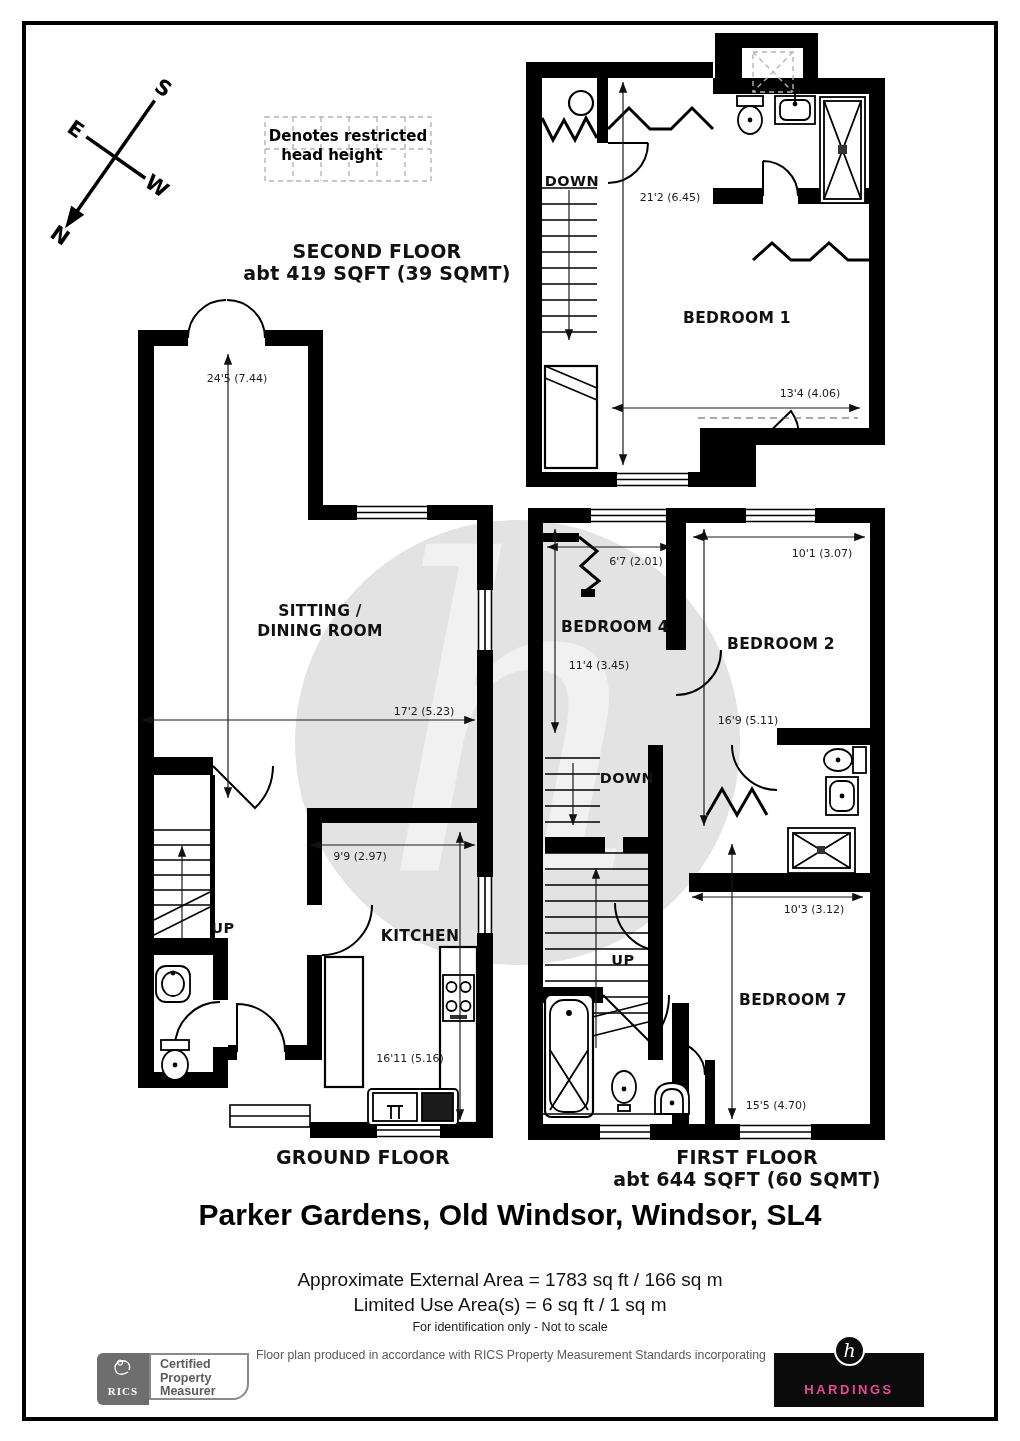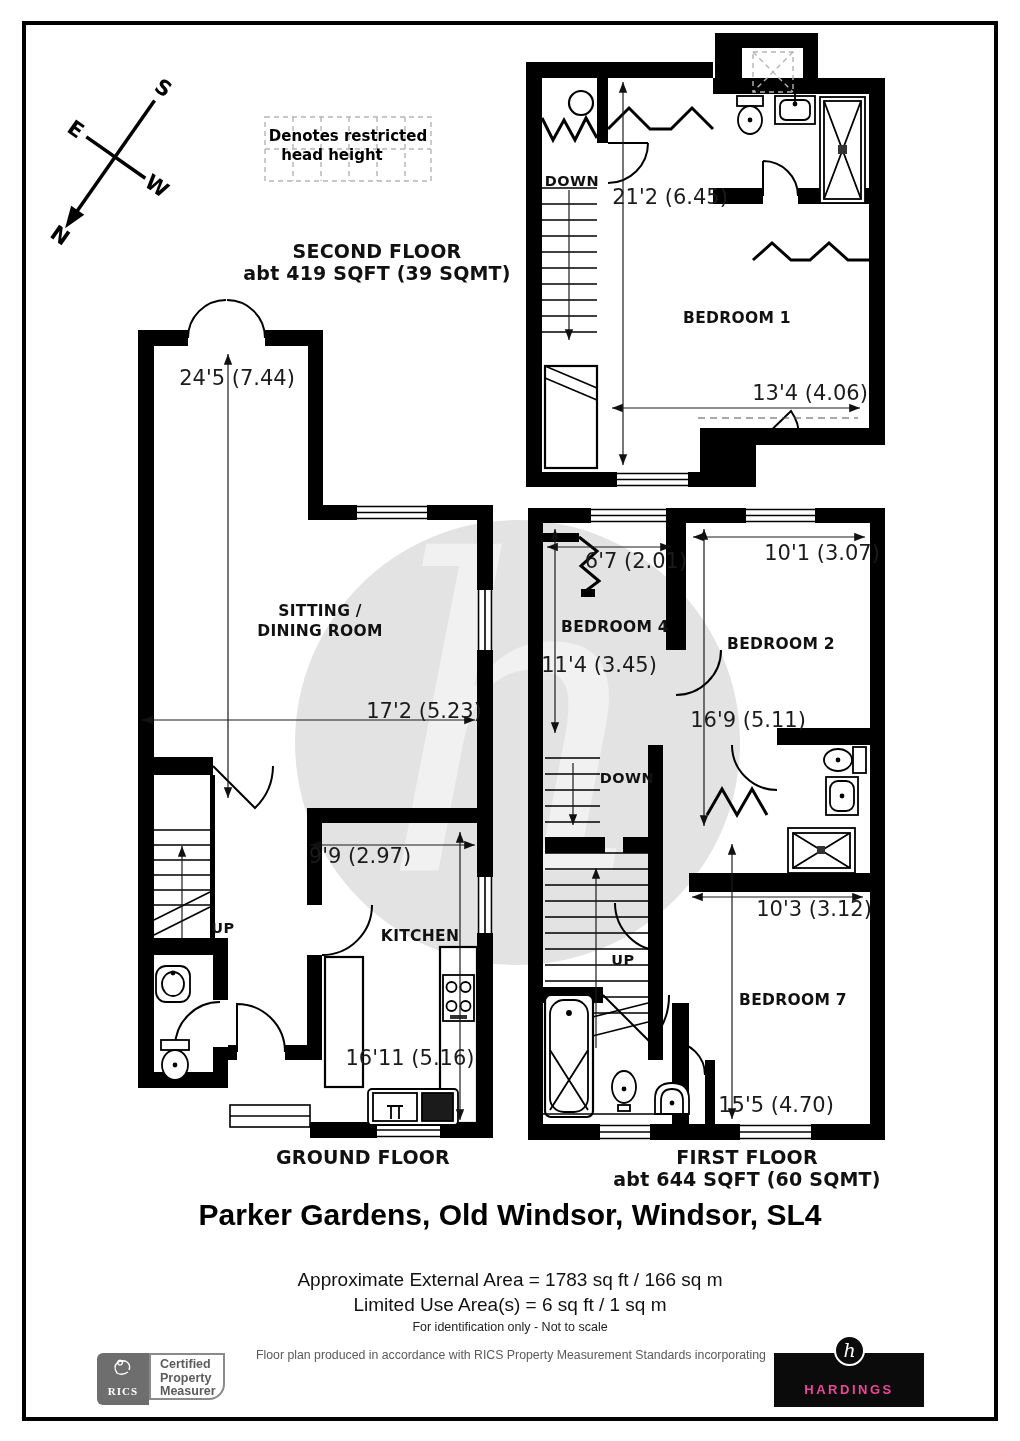--- a/index.html
+++ b/index.html
@@ -21,33 +21,33 @@
   .zig{fill:none;stroke:#000;stroke-width:3;stroke-linejoin:miter;}
   .fx{fill:#fff;stroke:#000;stroke-width:2.2;}
   .fx2{fill:#fff;stroke:#000;stroke-width:1.8;}
   .dl{stroke:#1c1c1c;stroke-width:1.2;}
   .dsh{fill:none;stroke:#b5b5b5;stroke-width:1.4;stroke-dasharray:5 4;}
   .dshg{stroke:#555;stroke-width:1.2;stroke-dasharray:7 5;fill:none;}
   
   .lbl{position:absolute;transform:translate(-50%,-50%);white-space:nowrap;
        color:#111;z-index:3;}
   .room{font-weight:bold;font-size:15.5px;letter-spacing:.3px;}
-  .dim{font-size:21px;color:#1b1b1b;}
+  .dim{font-size:11px;color:#1b1b1b;}
   .updown{font-weight:bold;font-size:14.5px;letter-spacing:.5px;}
   .ftitle{font-weight:bold;font-size:19px;letter-spacing:.2px;}
   .addr{font-weight:bold;font-size:30px;font-family:"Liberation Sans",sans-serif;color:#000;}
   .area{font-size:19px;font-family:"Liberation Sans",sans-serif;color:#111;}
   .small{font-size:12.5px;font-family:"Liberation Sans",sans-serif;color:#222;}
   .legend-text{font-weight:bold;font-size:15px;color:#000;}
   
   .rics-box{position:absolute;left:97px;top:1353px;width:52px;height:52px;background:#6e6e6e;
             border-radius:6px 0 0 6px;z-index:3;text-align:center;}
   .rics-word{color:#fff;font-weight:bold;font-size:11px;letter-spacing:1px;
              font-family:"Liberation Serif",serif;margin-top:1px;}
-  .cert-box{position:absolute;left:149px;top:1353px;width:76px;height:47px;background:#fff;
+  .cert-box{position:absolute;left:149px;top:1353px;width:100px;height:47px;background:#fff;
             border:2px solid #8a8a8a;border-radius:0 0 16px 0;z-index:3;box-sizing:border-box;
             padding:3px 0 0 9px;}
   .cert-line{font-weight:bold;font-size:12.5px;line-height:13.5px;color:#5c5c5c;
              font-family:"Liberation Sans",sans-serif;}
   .production{position:absolute;left:256px;top:1346px;z-index:3;}
   .production div{font-size:12.3px;line-height:19.5px;color:#5a5a5a;
                   font-family:"Liberation Sans",sans-serif;}
   .hardings-box{position:absolute;left:774px;top:1353px;width:150px;height:54px;background:#0b0b0b;z-index:3;}
   .hardings-circle{position:absolute;left:834px;top:1335px;width:27px;height:27px;background:#0b0b0b;
             border:2.5px solid #fff;border-radius:50%;z-index:4;text-align:center;}

